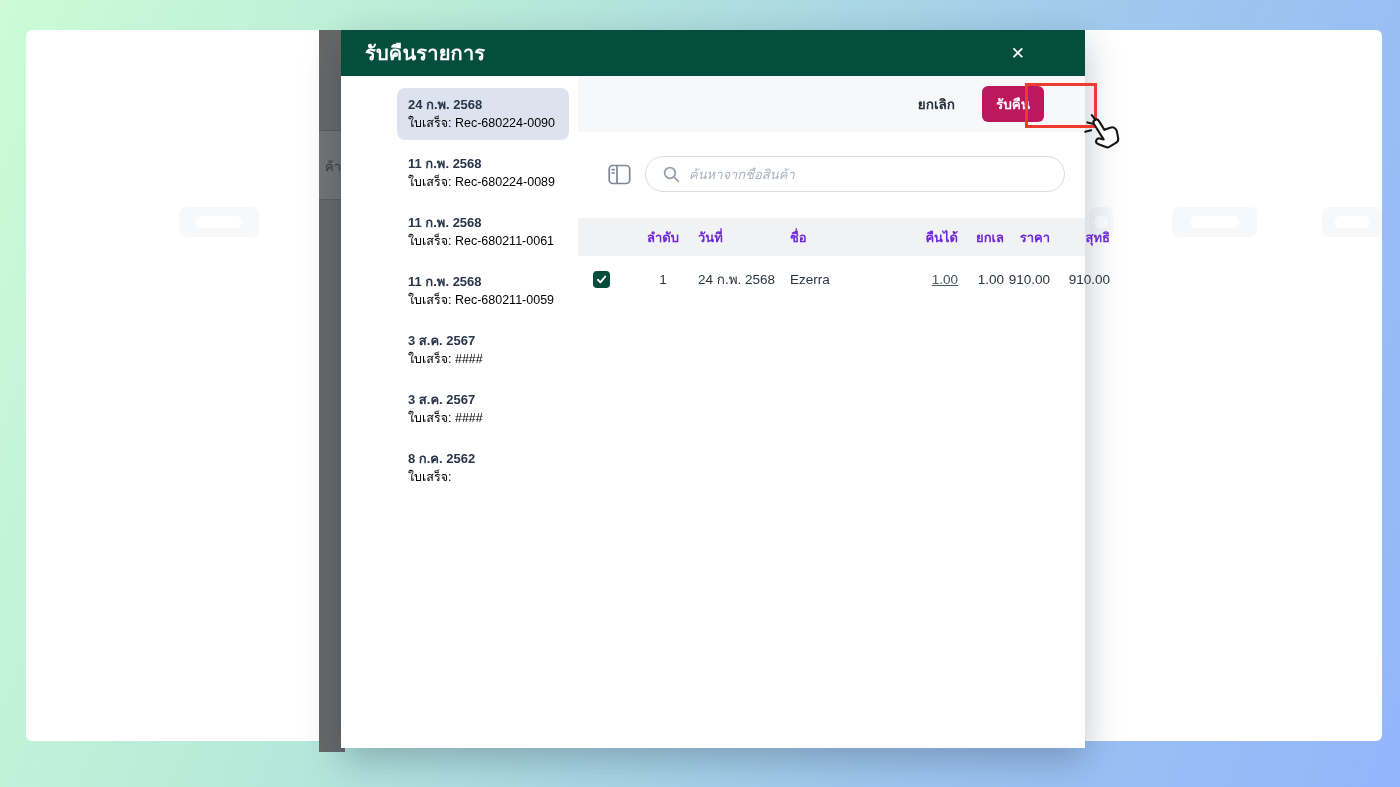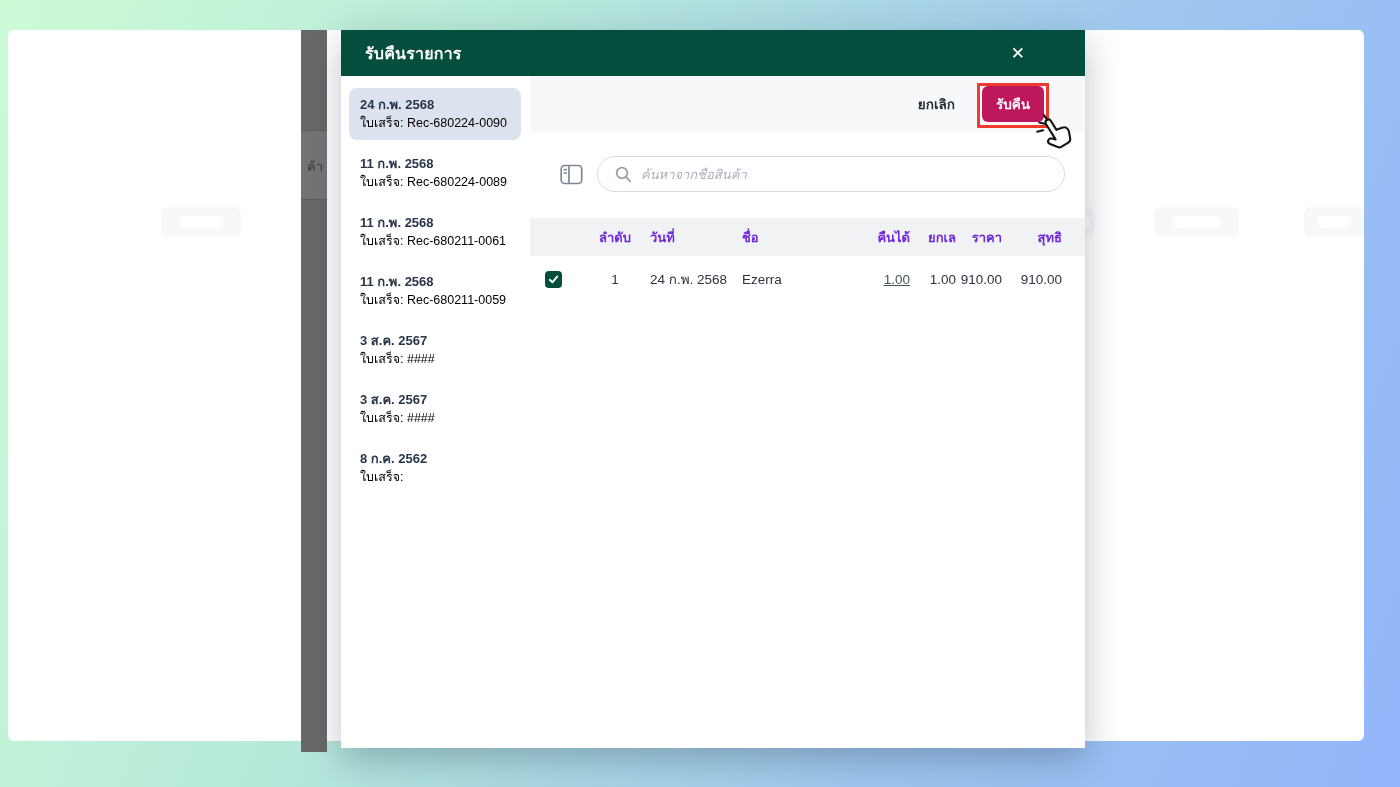--- a/index.html
+++ b/index.html
@@ -3,44 +3,44 @@
 <meta charset="utf-8">
 <style>
   * { margin:0; padding:0; box-sizing:border-box; }
   html,body { width:1400px; height:787px; }
   body { font-family:"Liberation Sans","DejaVu Sans",sans-serif; overflow:hidden; }
 
   .stage { position:relative; width:1400px; height:787px;
     background:linear-gradient(110deg,#ccfbd6 0%,#b7e9da 32%,#9fc7ee 68%,#93b5fb 100%); }
 
   
-  .page { position:absolute; left:8px; top:30px; width:1356px; height:711px;
+  .page { position:absolute; left:26px; top:30px; width:1356px; height:711px;
     background:#ffffff; border-radius:6px; }
 
   .skeleton-btn { position:absolute; height:30px; background:#f6f8fa; border-radius:7px; }
   .skeleton-btn::after { content:""; position:absolute; left:50%; top:50%; transform:translate(-50%,-50%);
     width:58%; height:12px; background:#ffffff; border-radius:6px; }
 
   
   .dim-strip { position:absolute; left:293px; top:0; width:26px; height:722px;
     background:#686868; overflow:hidden; }
   .dim-strip .band { position:absolute; left:0; top:100px; width:26px; height:70px;
     background:#747474; border-top:1px solid #5d5d5d; border-bottom:1px solid #5d5d5d; }
   .dim-strip .frag { position:absolute; left:6px; top:126px; color:#3a3a3a;
     font-size:13px; white-space:nowrap; }
 
   
   .modal { position:absolute; left:341px; top:30px; width:744px; height:718px;
     background:#ffffff; box-shadow:0 12px 34px rgba(20,40,60,.28); display:flex; flex-direction:column; }
   .modal-header { height:46px; background:#054d3c; display:flex; align-items:center;
     padding:0 24px; flex:none; }
-  .modal-title { color:#ffffff; font-size:16px; font-weight:bold; letter-spacing:.2px; }
+  .modal-title { color:#ffffff; font-size:20px; font-weight:bold; letter-spacing:.2px; }
   .modal-close { margin-left:auto; margin-right:36px; color:#ffffff; font-size:17px;
     cursor:pointer; line-height:1; }
-  .modal-body { flex:1; display:flex; min-height:0; }
+  .modal-body { flex:1; display:flex; min-height:0;margin-left:48px; }
 
   
   .sidebar { width:189px; flex:none; padding:12px 8px 0 8px; }
   .sb-item { width:172px; padding:7px 11px 8px 11px; border-radius:8px; margin-bottom:7px; cursor:pointer; }
   .sb-item.selected { background:#dde3ee; }
   .sb-date { font-size:13px; font-weight:bold; color:#29364a; line-height:19px; }
   .sb-receipt { font-size:12.5px; color:#000000; line-height:18px; }
 
   
   .main { flex:1; position:relative; min-width:0; }

